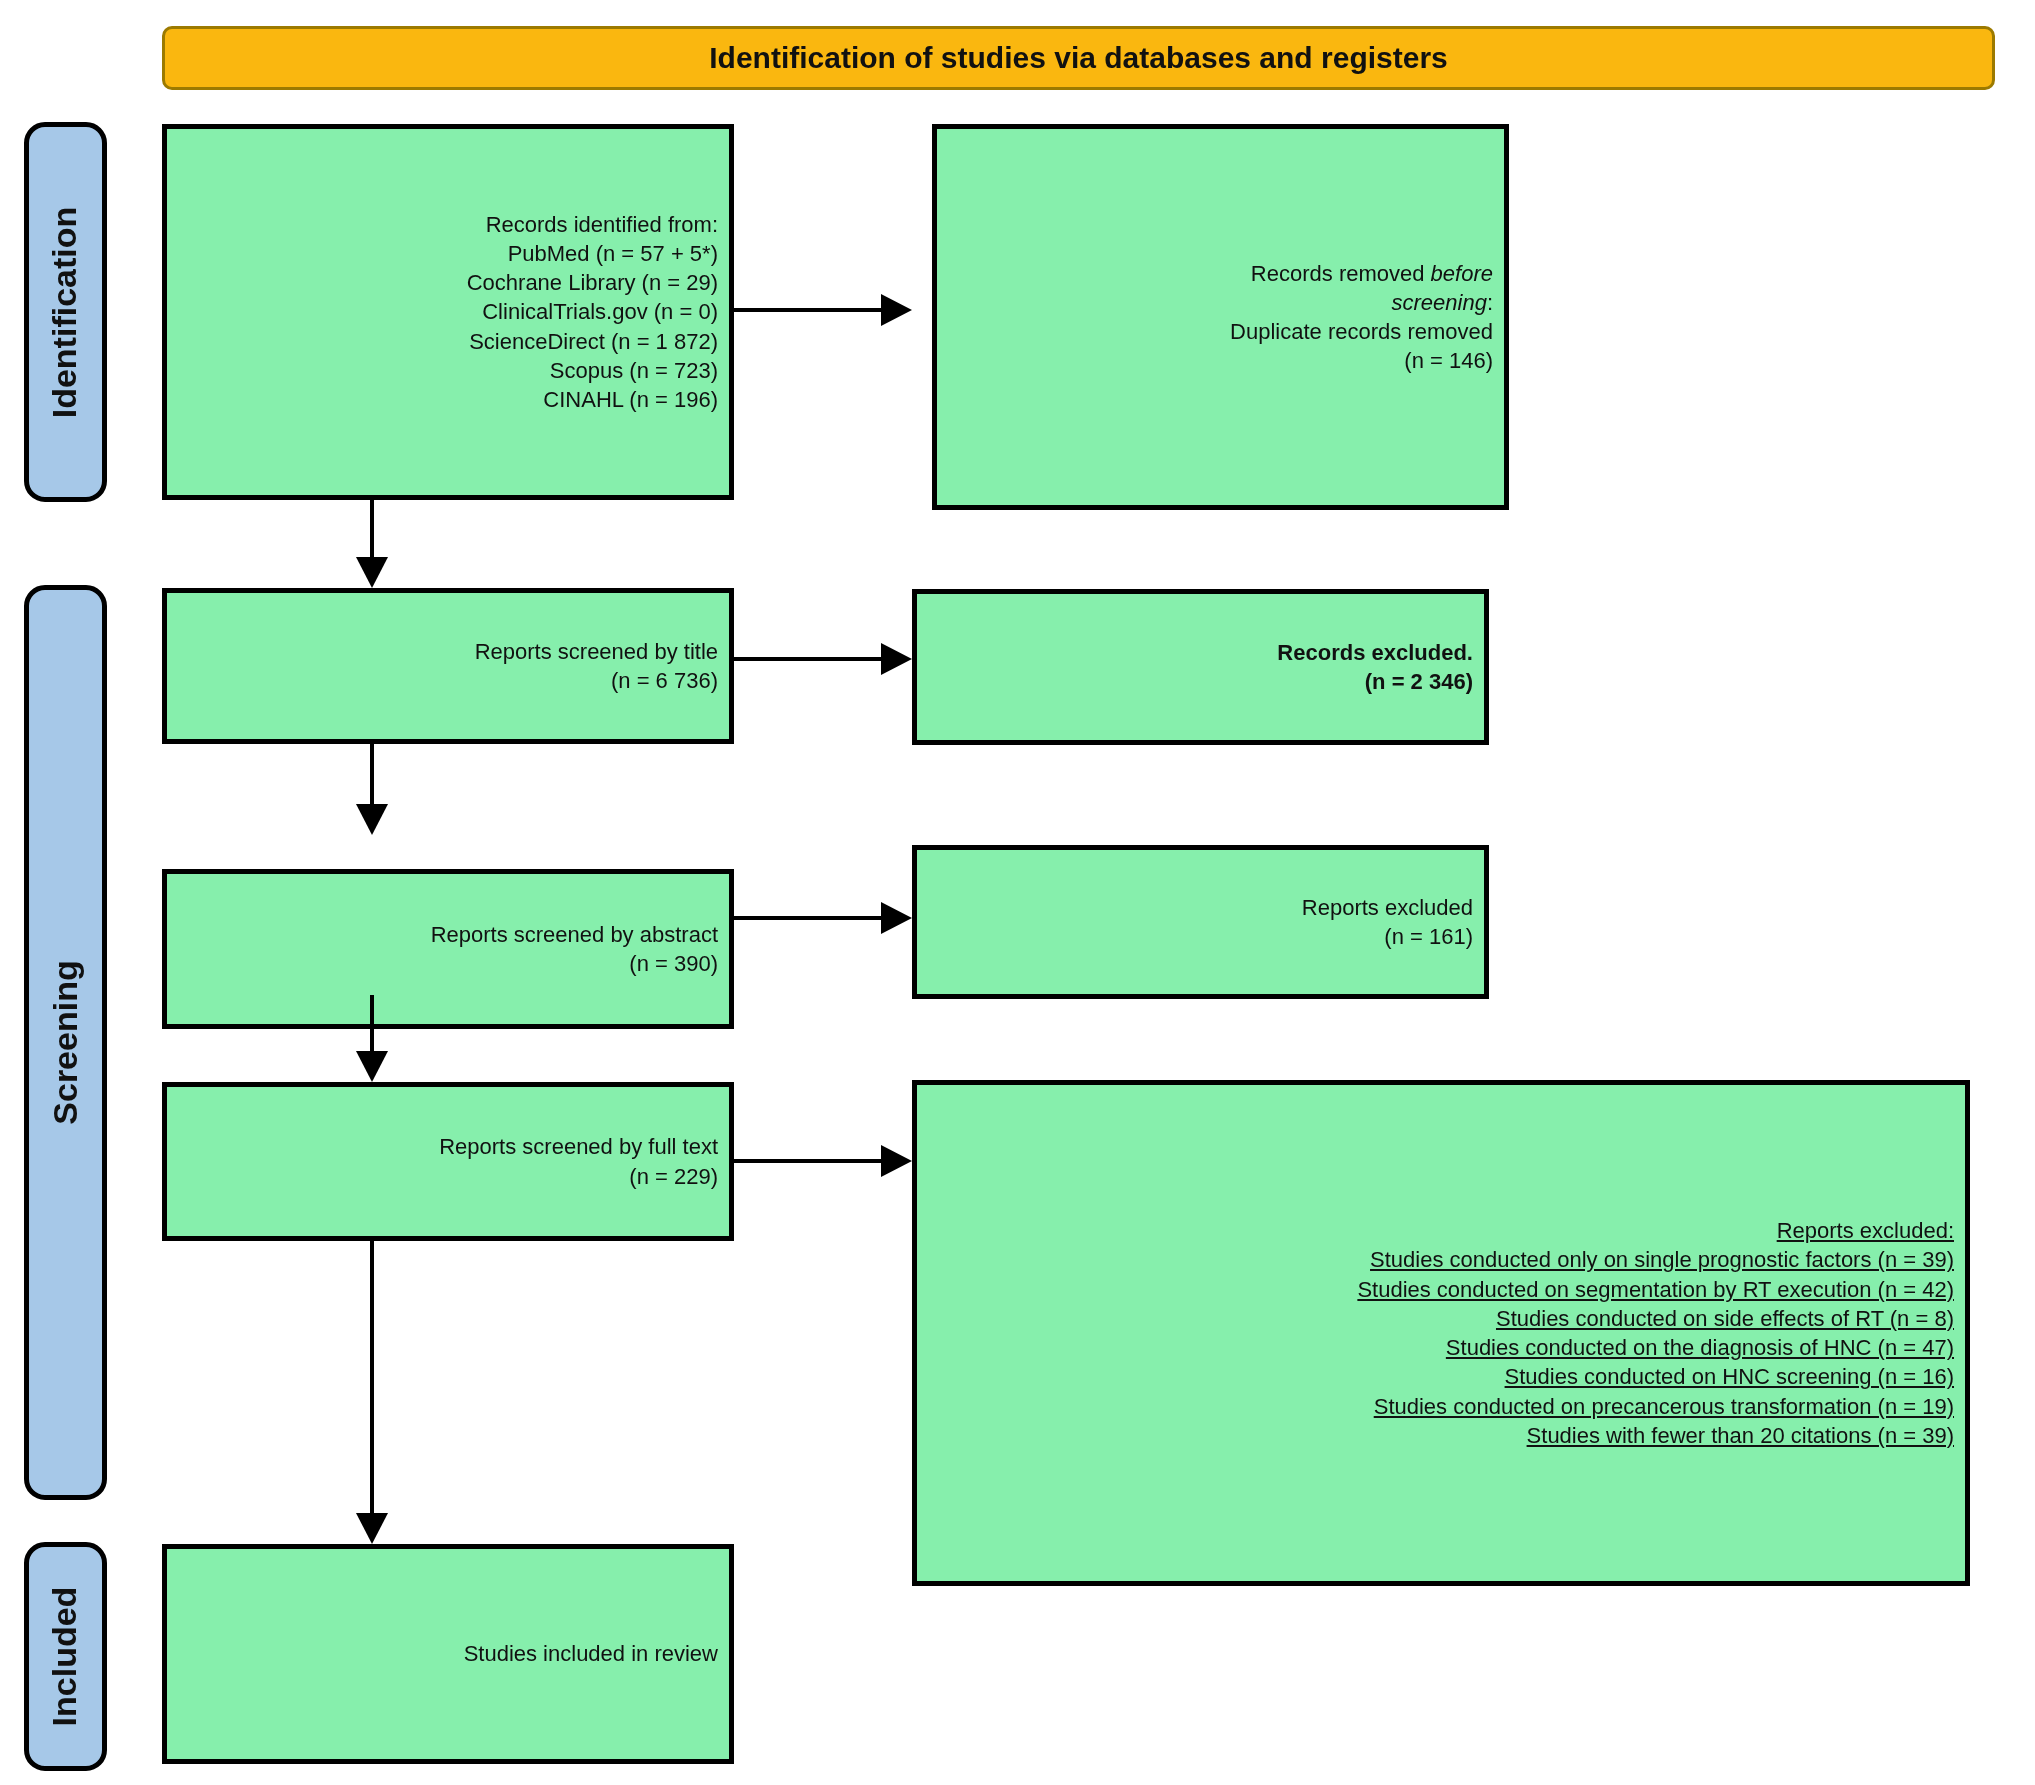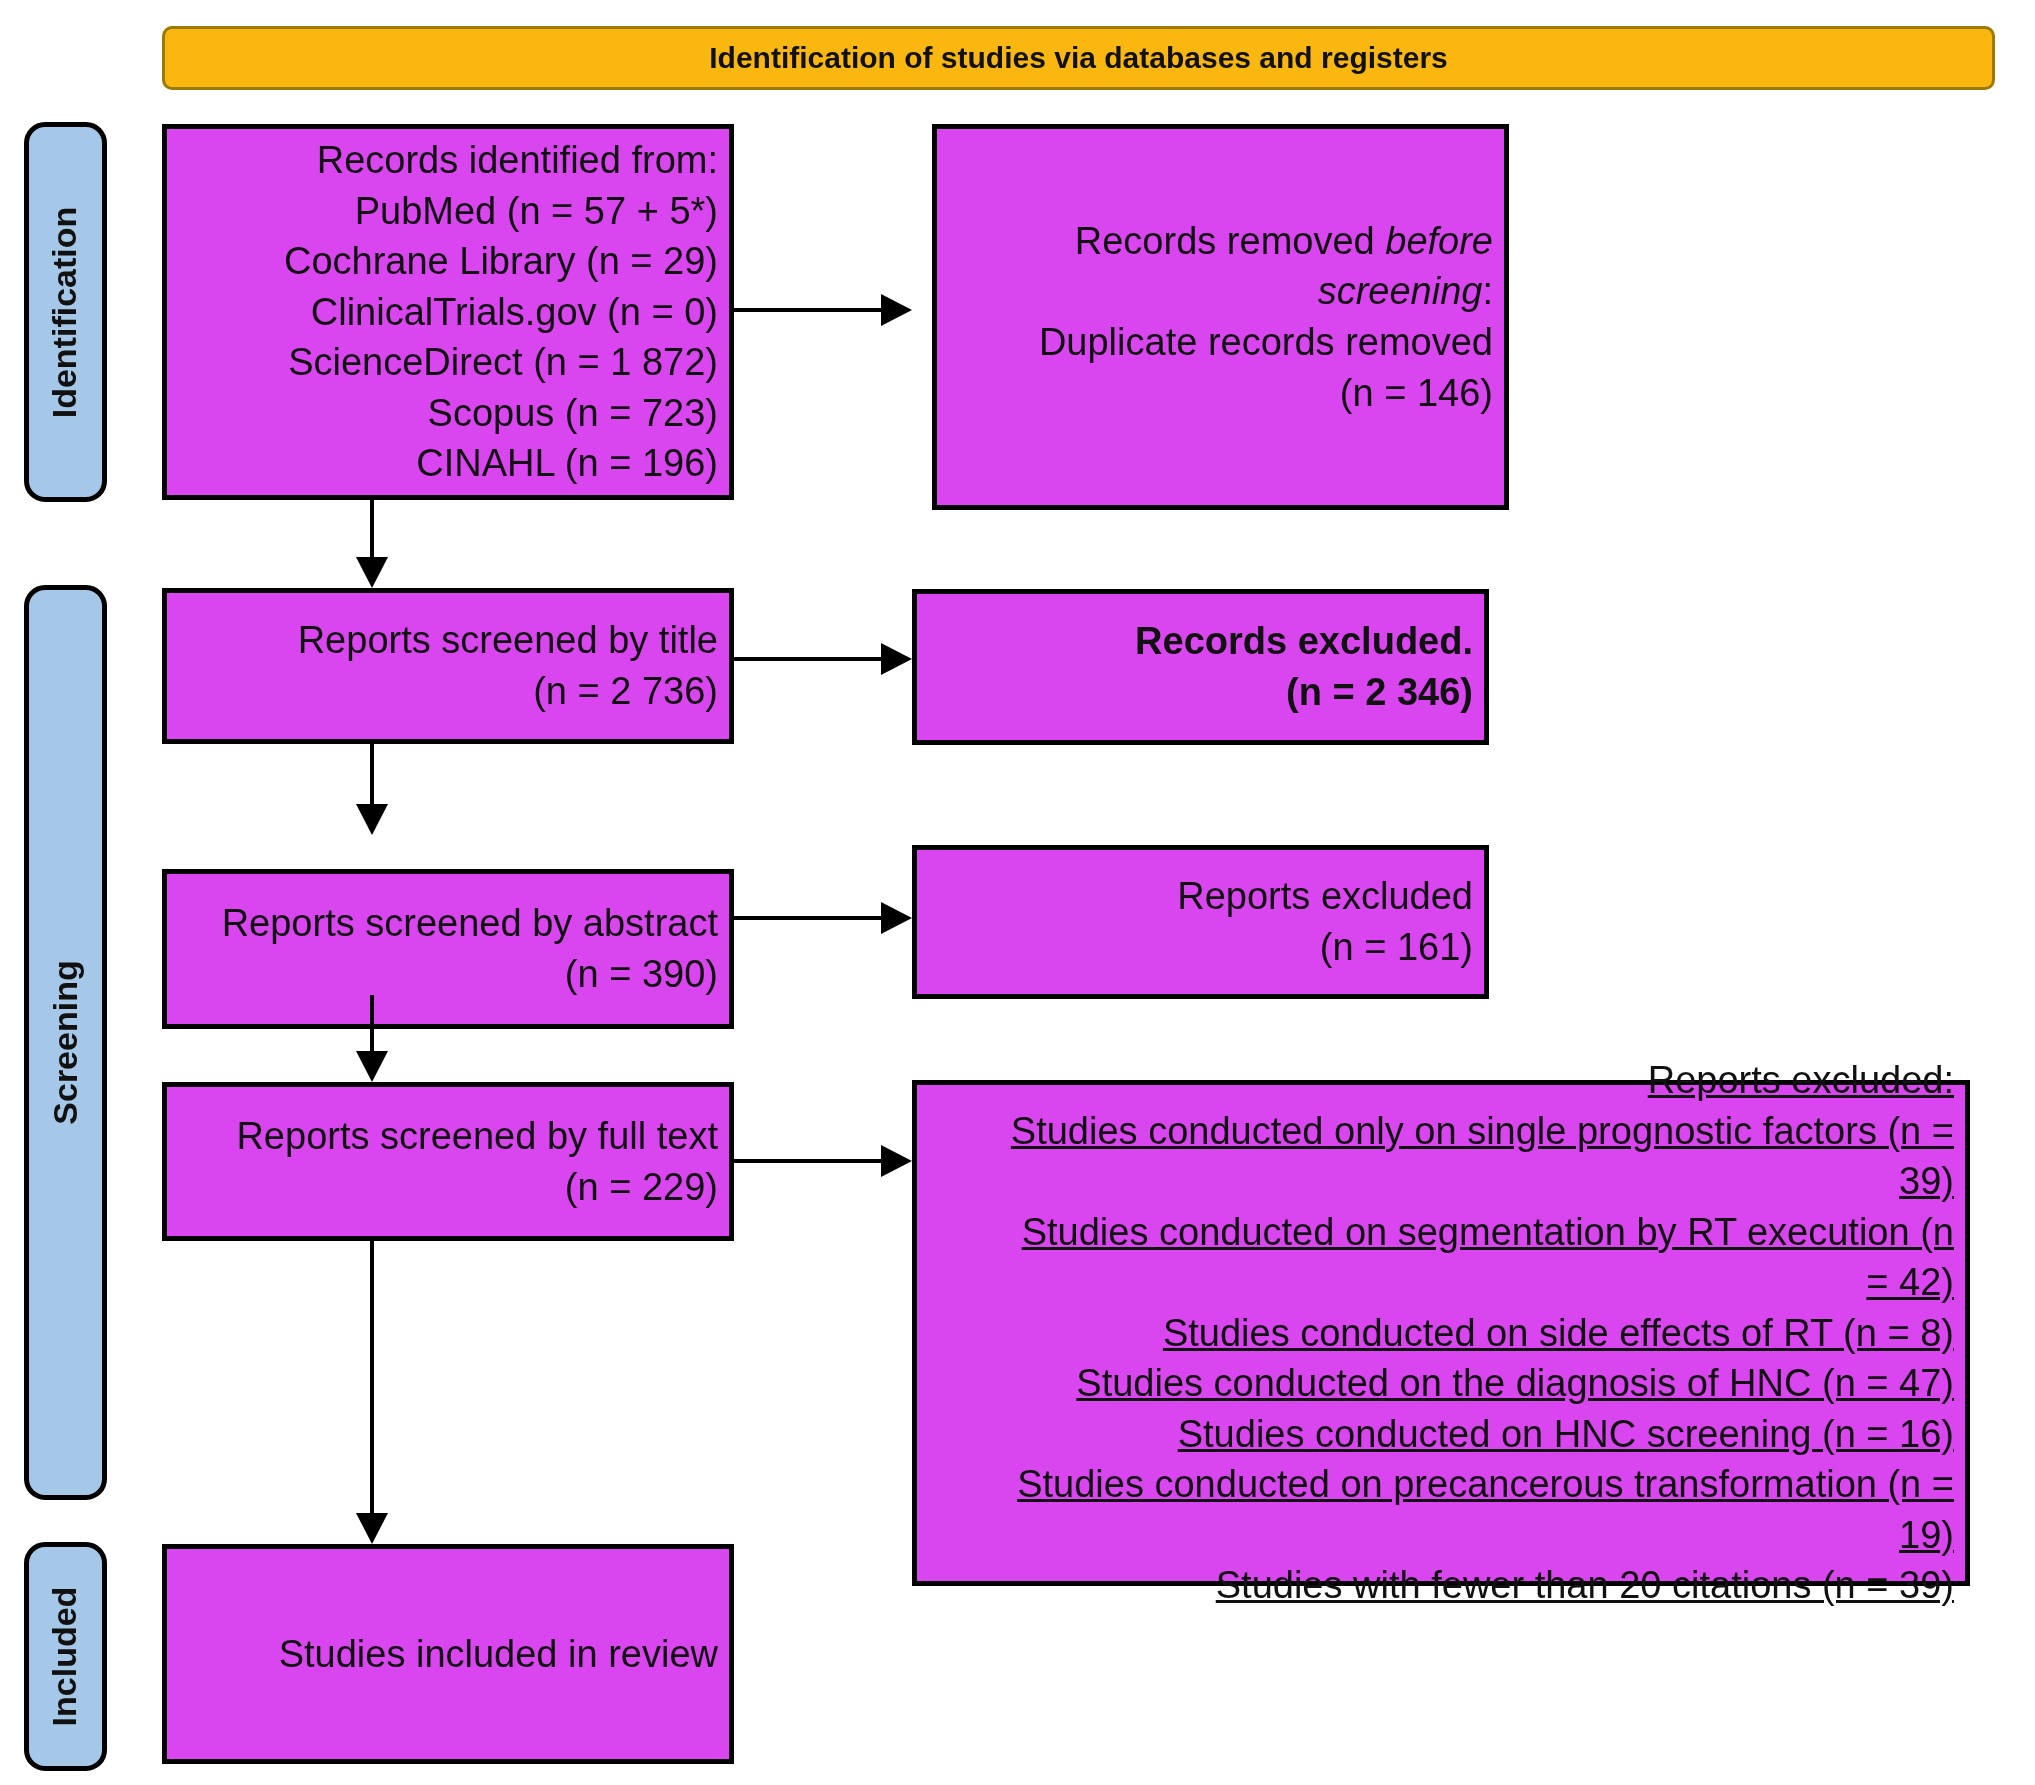--- a/index.html
+++ b/index.html
@@ -21,23 +21,23 @@
     background:var(--stage-fill,#a6c8e8);
     border:5px solid #000; border-radius:21px;
     display:flex; align-items:center; justify-content:center;
   }
   .stage > span { transform:rotate(-90deg); white-space:nowrap; font-weight:bold; font-size:34px; }
   .stage-identification { top:122px; height:380px; }
   .stage-screening { top:585px; height:915px; }
   .stage-included { top:1542px; height:229px; }
 
   .box {
-    position:absolute; background:#d946ef; border:5.6px solid #000;
+    position:absolute; background:#86efac; border:5.6px solid #000;
     display:flex; flex-direction:column; justify-content:center;
-    padding:8.7px 11px 8.7px 15px; font-size:38px; line-height:1.33;
+    padding:8.7px 11px 8.7px 15px; font-size:22px; line-height:1.33;
   }
   .box .indent { padding-left:76px; }
   .box em { font-style:italic; }
 
   .box-a  { left:162px;  top:124px;  width:572px;  height:376px; }
   .box-b  { left:162px;  top:588px;  width:572px;  height:156px; }
   .box-c  { left:162px;  top:835px; width:572px;  height:160px;margin-top:34px; }
   .box-d  { left:162px;  top:1082px; width:572px;  height:159px; }
   .box-e  { left:162px;  top:1544px; width:572px;  height:220px;padding-left:28px; }
   .box-r1 { left:912px; top:124px;  width:577px;  height:386px;margin-left:20px; }
@@ -97,21 +97,21 @@
 
   <div class="box box-r1">
     <div><span>Records removed </span><em>before</em></div>
     <div><em>screening</em><span>:</span></div>
     <div class="indent">Duplicate records removed</div>
     <div class="indent">(n = 146)</div>
   </div>
 
   <div class="box box-b">
     <div>Reports screened by title</div>
-    <div>(n = 2 736)</div>
+    <div>(n = 6 736)</div>
   </div>
 
   <div class="box box-r2">
     <div>Records excluded.</div>
     <div>(n = 2 346)</div>
   </div>
 
   <div class="box box-c">
     <div>Reports screened by abstract</div>
     <div>(n = 390)</div>

